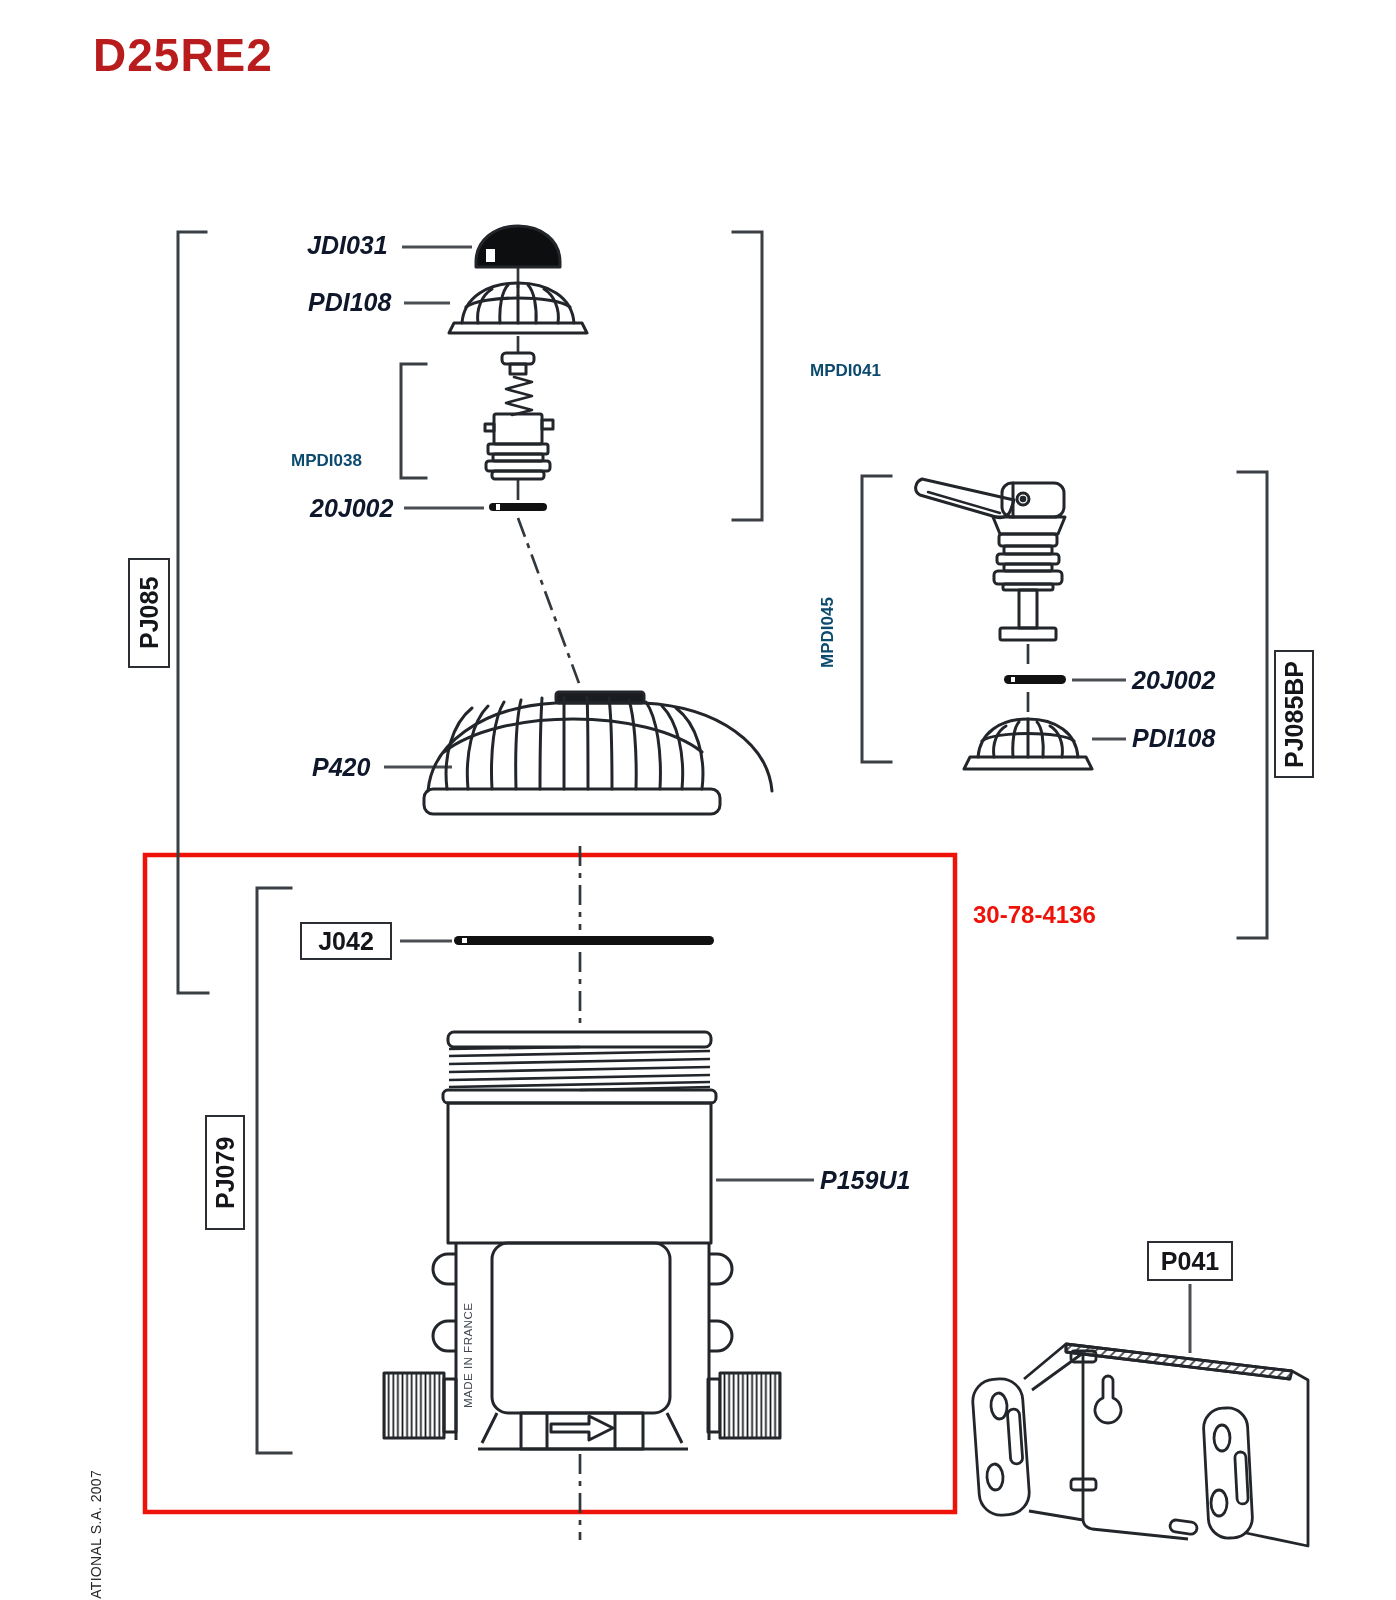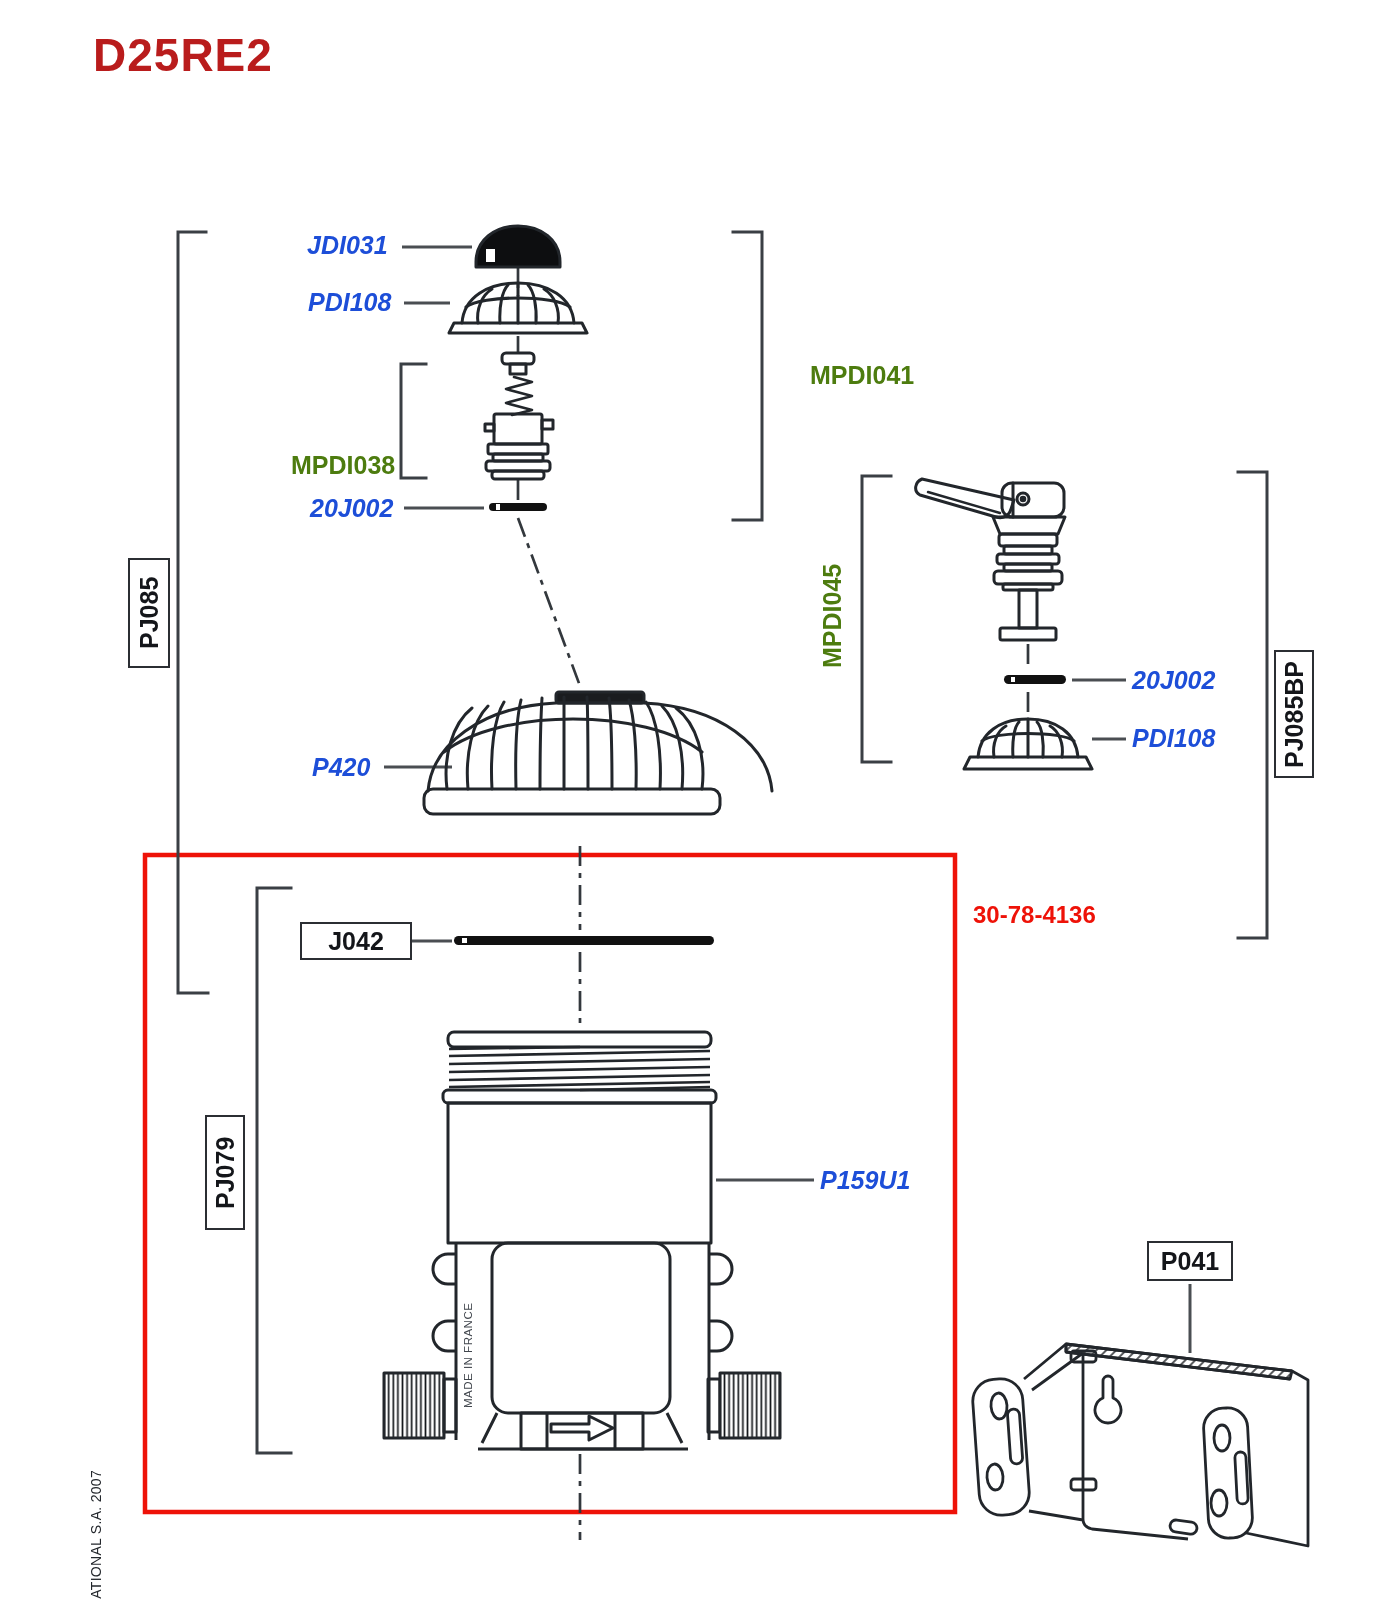--- a/index.html
+++ b/index.html
@@ -3,22 +3,22 @@
 <meta charset="utf-8">
 <style>
   html,body{margin:0;padding:0;background:#ffffff;}
   body{width:1396px;height:1600px;overflow:hidden;font-family:"Liberation Sans",sans-serif;}
   #page{position:relative;width:1396px;height:1600px;background:#fff;}
   svg.art{position:absolute;left:0;top:0;}
   .abs{position:absolute;}
   .ttl{font-size:46px;font-weight:800;color:#b91c1c;letter-spacing:1px;}
   .spec{font-size:28px;color:#17191d;line-height:37px;text-align:right;white-space:pre;}
   .spec .it{font-style:italic;}
-  .plbl{font-size:25px;font-weight:700;font-style:italic;color:#1d4ed8;white-space:nowrap;}
-  .blbl{font-size:25px;font-weight:700;color:#4d7c0f;white-space:nowrap;}
+  .plbl{font-size:25px;font-weight:700;font-style:italic;color:#0f172a;white-space:nowrap;}
+  .blbl{font-size:17px;font-weight:700;color:#0c4a6e;white-space:nowrap;}
   .boxed{border:2.5px solid #2b2e33;background:#fff;display:flex;align-items:center;justify-content:center;
          font-size:25px;font-weight:700;color:#14161a;box-sizing:border-box;}
   .vert{writing-mode:vertical-rl;transform:rotate(180deg);}
   .redlbl{font-size:24px;font-weight:700;color:#ee1208;white-space:nowrap;}
   .mif{font-size:11.5px;color:#41464d;letter-spacing:.5px;}
   .copy{font-size:14px;color:#23272c;letter-spacing:.3px;white-space:nowrap;}
 </style>
 </head>
 <body>
 
@@ -237,21 +237,21 @@
   <div class="abs plbl" style="left:307px;top:231px;">JDI031</div>
   <div class="abs plbl" style="left:308px;top:288px;">PDI108</div>
   <div class="abs blbl" style="left:291px;top:403px;margin-top:48px;">MPDI038</div>
   <div class="abs blbl" style="left:810px;top:361px;">MPDI041</div>
   <div class="abs plbl" style="left:310px;top:494px;">20J002</div>
   <div class="abs plbl" style="left:312px;top:753px;">P420</div>
 
   <div class="abs boxed vert" style="left:128px;top:558px;width:42px;height:110px;">PJ085</div>
   <div class="abs boxed vert" style="left:205px;top:1115px;width:40px;height:115px;">PJ079</div>
   <div class="abs boxed vert" style="left:1274px;top:650px;width:40px;height:128px;">PJ085BP</div>
-  <div class="abs boxed" style="left:300px;top:922px;width:112px;height:38px;">J042</div>
+  <div class="abs boxed" style="left:300px;top:922px;width:92px;height:38px;">J042</div>
   <div class="abs boxed" style="left:1147px;top:1241px;width:86px;height:40px;">P041</div>
 
   <div class="abs blbl vert" style="left:818px;top:556px;height:112px;">MPDI045</div>
   <div class="abs plbl" style="left:1132px;top:666px;">20J002</div>
   <div class="abs plbl" style="left:1132px;top:724px;">PDI108</div>
 
   <div class="abs plbl" style="left:820px;top:1166px;">P159U1</div>
   <div class="abs redlbl" style="left:973px;top:901px;">30-78-4136</div>
   <div class="abs mif vert" style="left:462px;top:1296px;height:112px;">MADE IN FRANCE</div>
 

